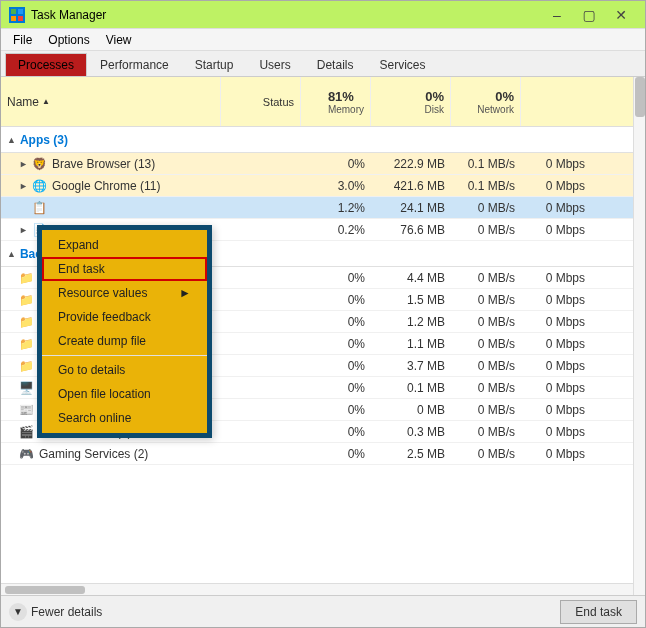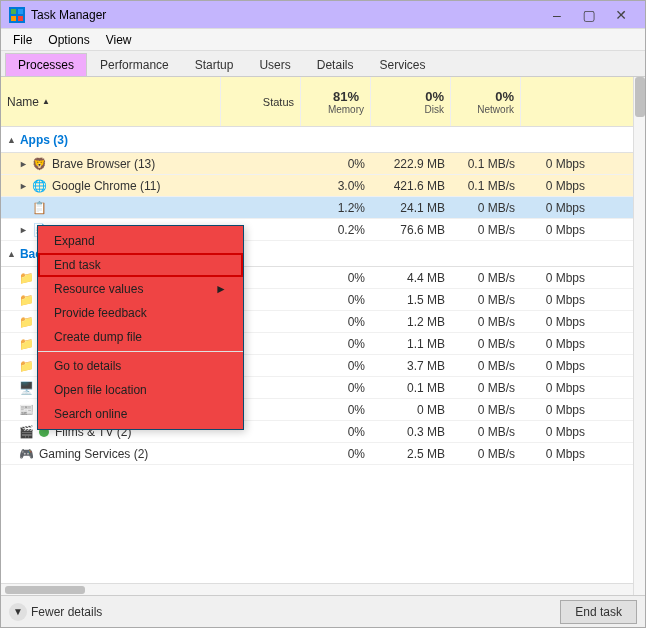--- a/index.html
+++ b/index.html
@@ -14,21 +14,21 @@
     }
     .window {
       width: 646px;
       height: 628px;
       background: #fff;
       border: 1px solid #aaa;
       display: flex;
       flex-direction: column;
     }
     .title-bar {
-      background: #c4b5fd;
+      background: #bef264;
       height: 28px;
       display: flex;
       align-items: center;
       padding: 0 8px;
       border-bottom: 1px solid #ddd;
       flex-shrink: 0;
     }
     .title-bar-icon {
       width: 16px;
       height: 16px;
@@ -87,21 +87,21 @@
     .tab {
       padding: 4px 12px;
       cursor: pointer;
       font-size: 12px;
       border: 1px solid transparent;
       border-bottom: none;
       background: transparent;
       color: #333;
     }
     .tab.active {
-      background: #f0abfc;
+      background: #b91c1c;
       border-color: #ccc;
       border-bottom-color: #fff;
       color: #000;
     }
 
     .main-content {
       flex: 1;
       display: flex;
       flex-direction: column;
       overflow: hidden;
@@ -217,25 +217,25 @@
       border-radius: 50%;
       display: inline-block;
       margin-right: 2px;
     }
 
     
     .context-menu {
       position: absolute;
       top: 148px;
       left: 36px;
-      background: #ef4444;
-      border: 1px solid #0c4a6e;
+      background: #eab308;
+      border: 5px solid #0c4a6e;
       box-shadow: 2px 2px 8px rgba(0,0,0,0.2);
       z-index: 100;
-      width: 207px;
+      width: 175px;
       padding: 3px 0;
     }
     .ctx-item {
       padding: 5px 16px;
       cursor: pointer;
       font-size: 12px;
       color: #222;
       display: flex;
       align-items: center;
       justify-content: space-between;
@@ -363,21 +363,21 @@
 
     <div class="column-header">
       <div class="col-header-cell name-col">
         <span>Name</span>
         <span class="sort-arrow">▲</span>
       </div>
       <div class="col-header-cell">
         <span>Status</span>
       </div>
       <div class="col-header-cell">
-        <div style="text-align:center">
+        <div style="text-align:left">
           <div class="col-percent">81%</div>
           <div class="col-sub">Memory</div>
         </div>
       </div>
       <div class="col-header-cell">
         <div style="text-align:right">
           <div class="col-percent">0%</div>
           <div class="col-sub">Disk</div>
         </div>
       </div>

